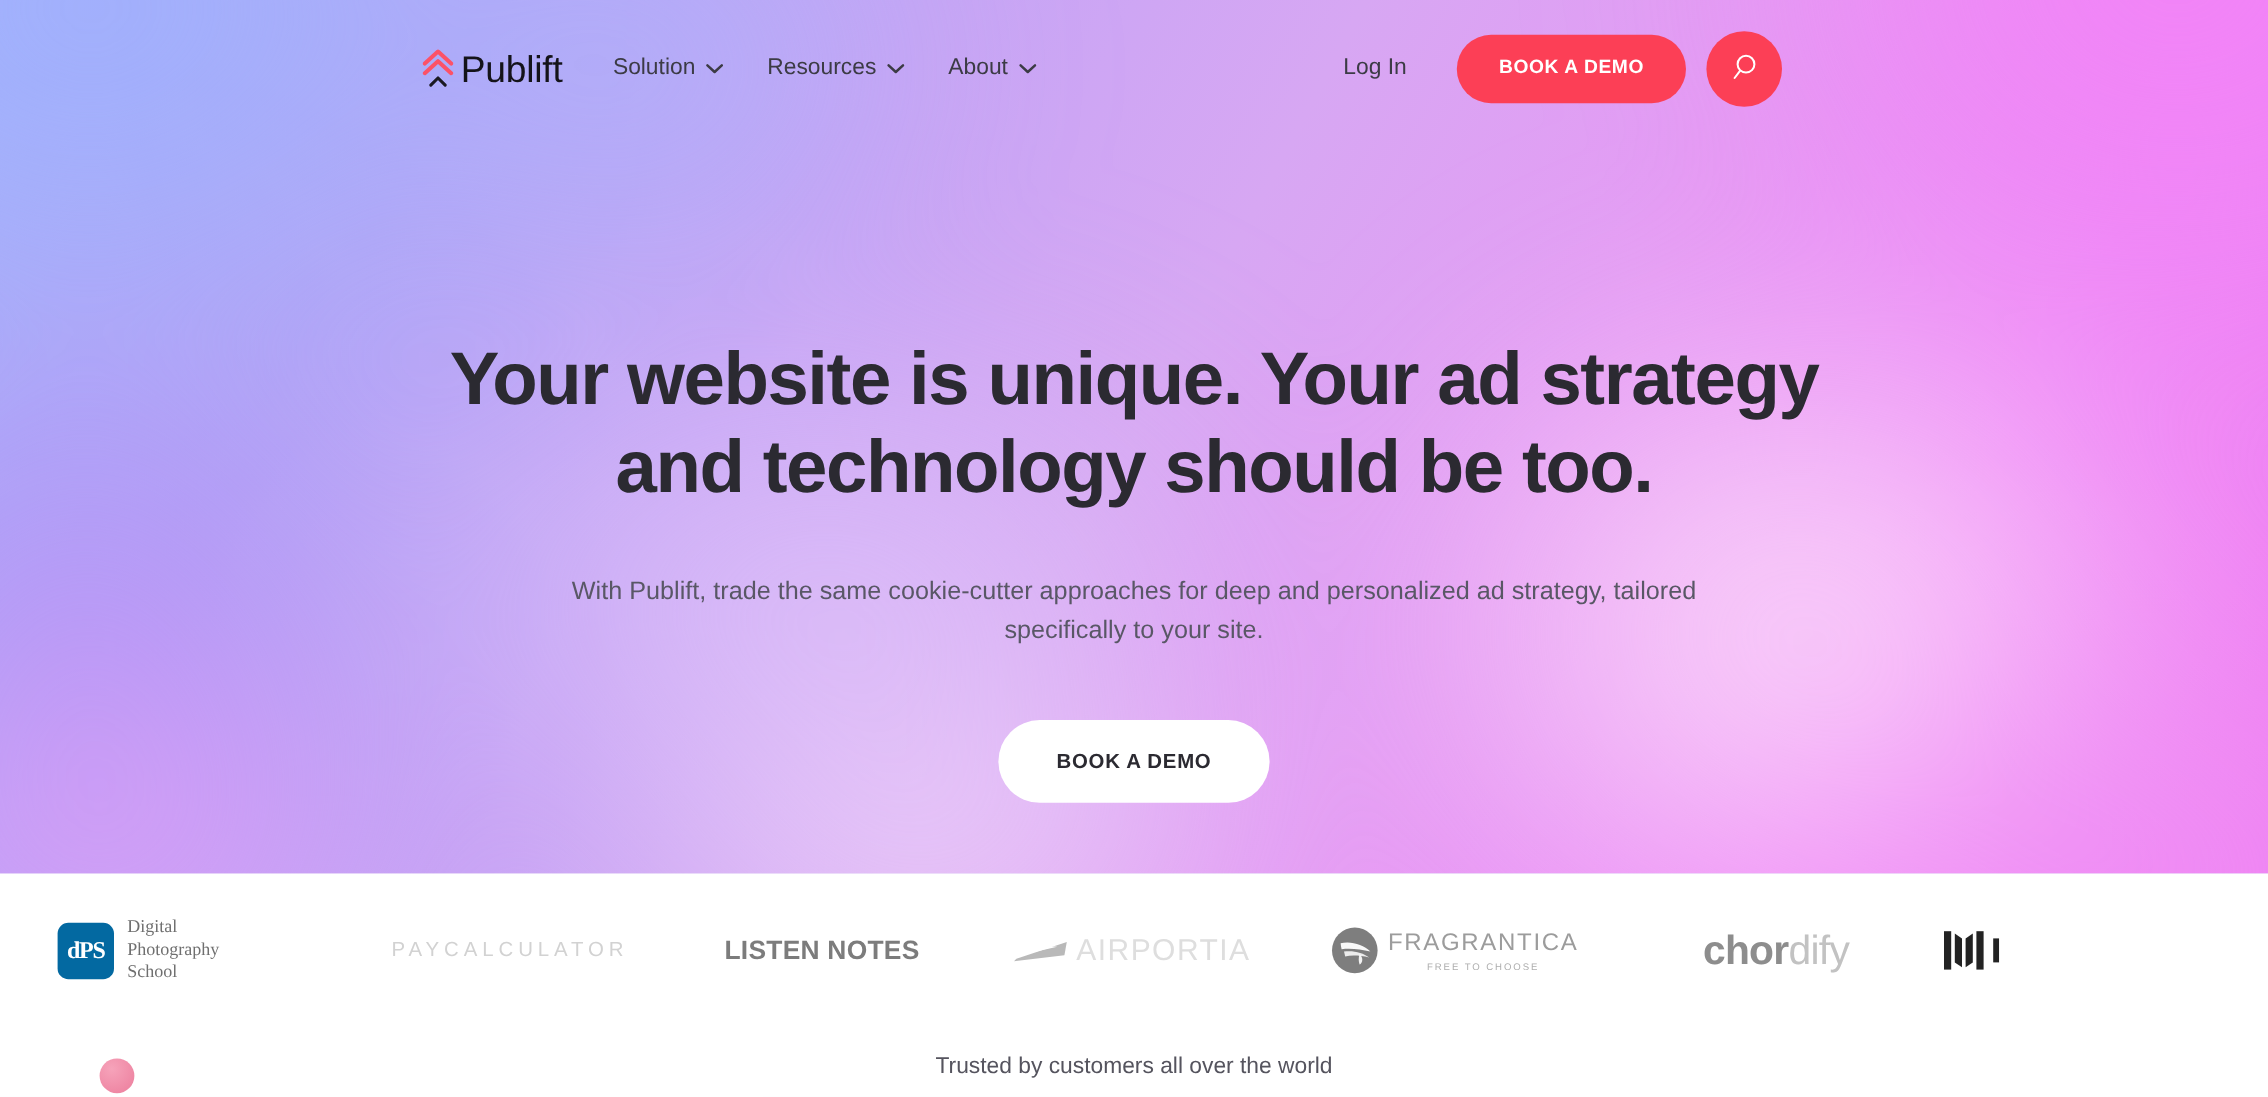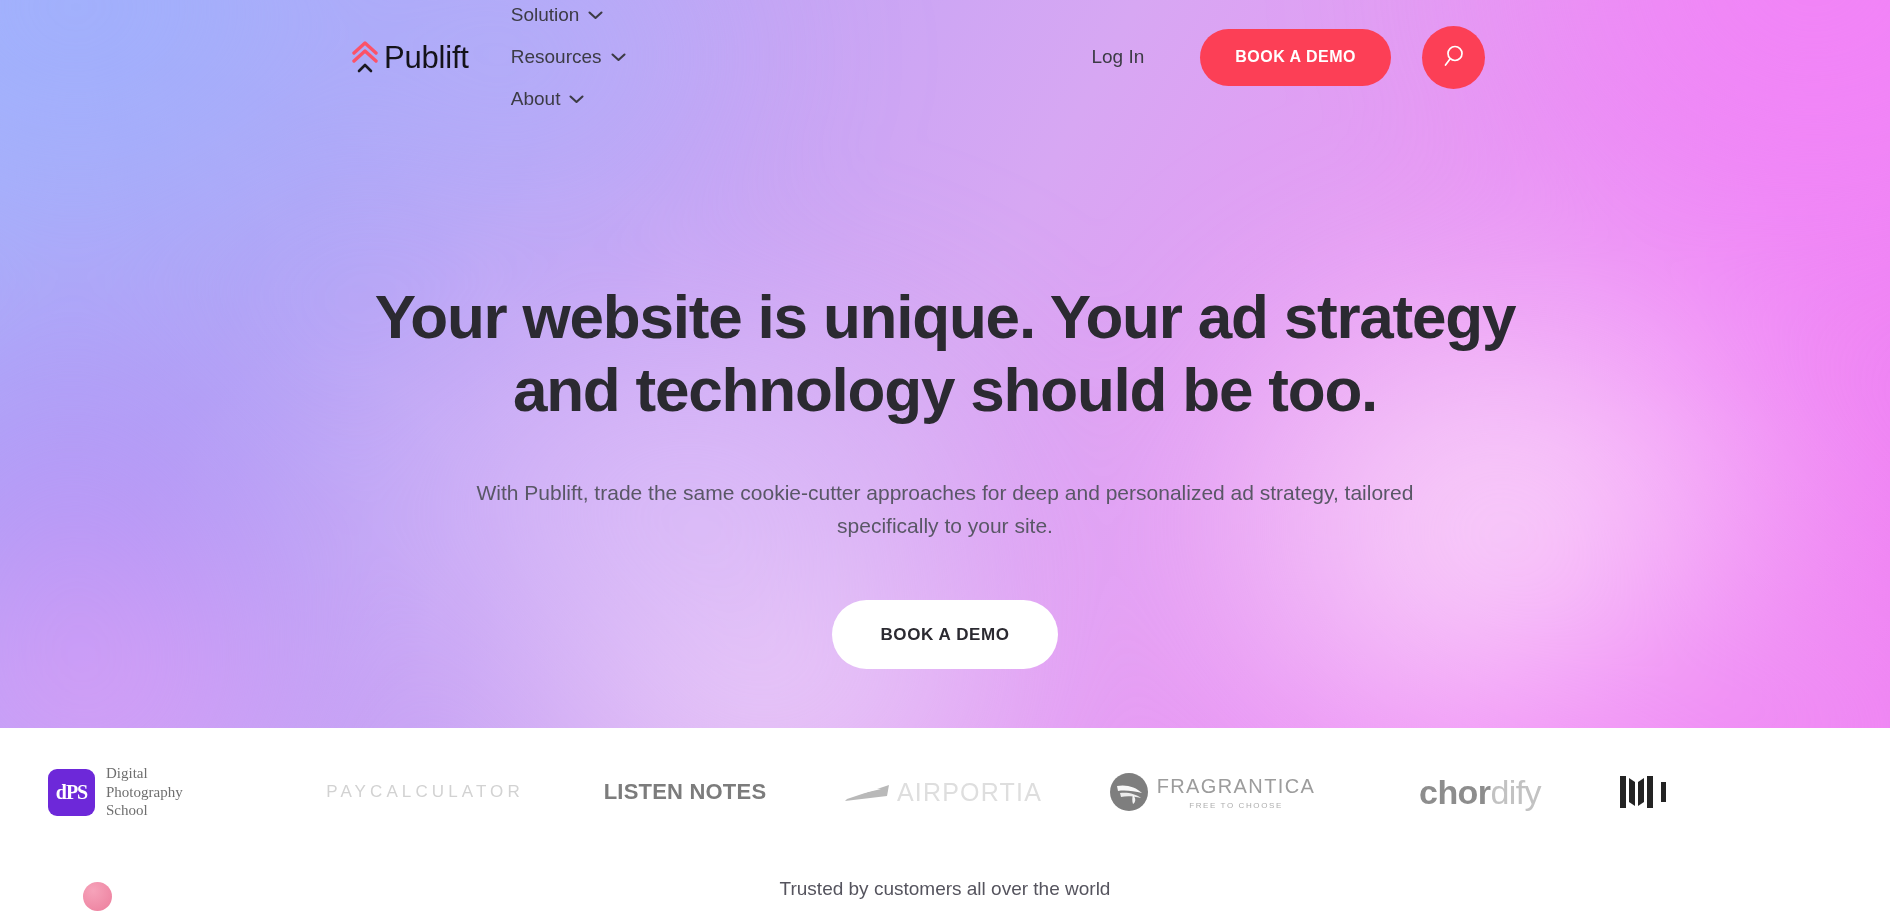--- a/index.html
+++ b/index.html
@@ -122,41 +122,40 @@
     font-size: 31px;
     color: #14131a;
     letter-spacing: -0.2px;
     font-weight: 400;
     line-height: 1;
   }
 
   .nav {
     display: flex;
     align-items: flex-start;
-    gap: 20px;
+    gap: 36px;
     margin-left: 42px;
-    flex-direction: column;
   }
   .nav-item {
     display: flex;
     align-items: center;
     gap: 9px;
     font-size: 19px;
     color: #3c3b45;
     cursor: pointer;
     white-space: nowrap;
   }
   .chev { width: 15px; height: 9px; display: block; }
 
   .header-right {
     margin-left: auto;
     margin-right: 405px;
     display: flex;
     align-items: center;
-    gap: 14px;
+    gap: 0;
   }
   .login {
     font-size: 19px;
     color: #3c3b45;
     cursor: pointer;
     margin-right: 42px;
     white-space: nowrap;
   }
   .btn-demo {
     background: #fc3f56;
@@ -248,21 +247,21 @@
     align-items: center;
     justify-content: center;
     flex: 0 0 auto;
     opacity: 1;
     cursor: default;
   }
 
   .dps { display: flex; align-items: center; gap: 11px; }
   .dps-mark {
     width: 47px; height: 47px;
-    background: #6d28d9;
+    background: #0369a1;
     border-radius: 9px;
     display: flex; align-items: center; justify-content: center;
     color: #ffffff;
     font-family: "Liberation Serif", serif;
     font-size: 20px;
     font-weight: bold;
     letter-spacing: -1px;
   }
   .dps-text {
     font-family: "Liberation Serif", serif;

